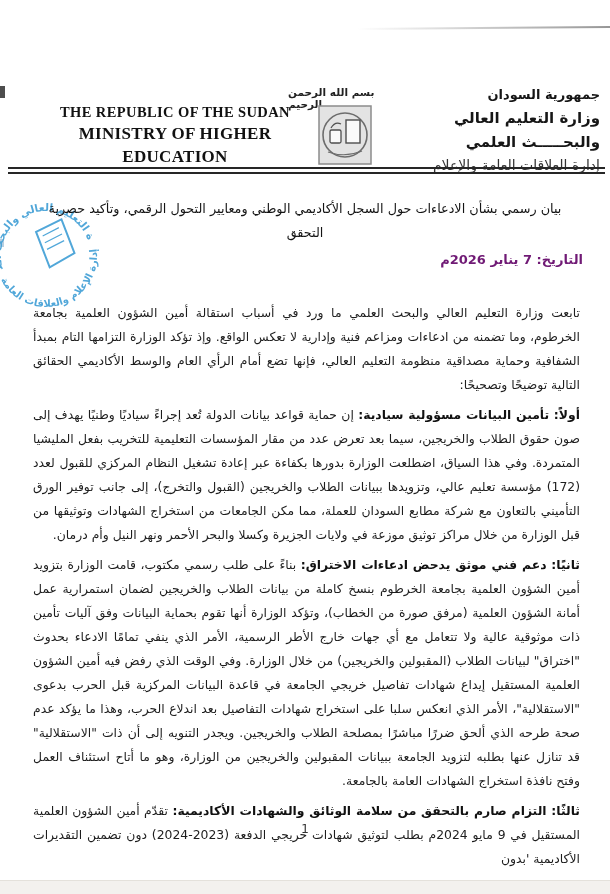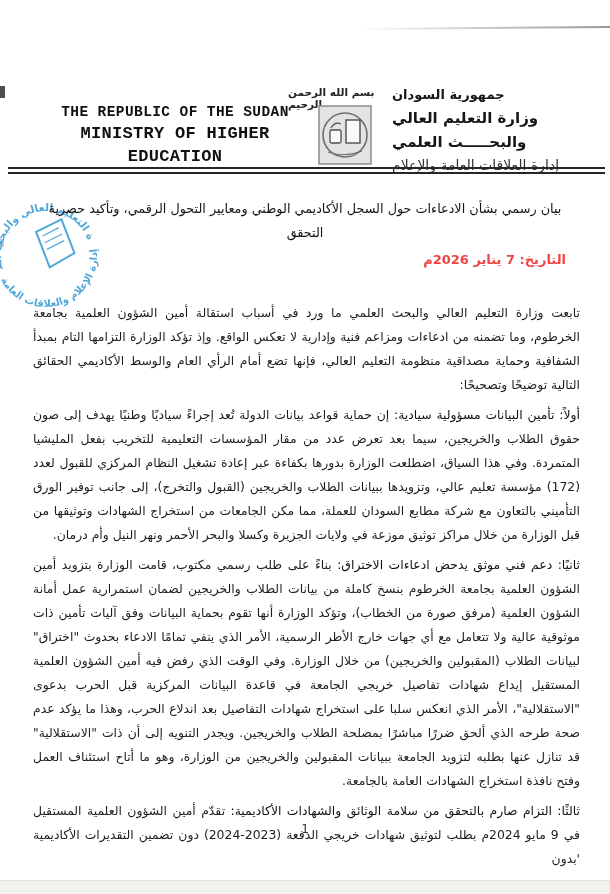--- a/index.html
+++ b/index.html
@@ -9,52 +9,52 @@
   }
   
   .artifact-topright{position:absolute;top:27px;right:0;width:252px;height:2px;
     background:linear-gradient(to right,rgba(160,160,160,0),#969696);transform:rotate(-0.5deg);}
   .artifact-leftmark{position:absolute;top:86px;left:0;width:5px;height:12px;background:#4d4d4d;}
   .artifact-leftmark2{position:absolute;top:239px;left:0;width:4px;height:8px;background:#b9cfe0;}
   .scan-bottom{position:absolute;left:0;bottom:0;width:100%;height:13px;background:#f3f1ee;border-top:1px solid #e4e1db;}
 
   
   .header-en{position:absolute;top:102px;left:38px;width:274px;text-align:center;
-    font-family:Liberation Mono, monospace;font-weight:bold;color:#111;line-height:1.38;}
+    font-family:Liberation Serif, serif;font-weight:bold;color:#111;line-height:1.38;}
   .header-en .l1{font-size:14.5px;letter-spacing:.4px;}
   .header-en .l2{font-size:17px;letter-spacing:.3px;}
   .header-en .l3{font-size:11.5px;letter-spacing:.2px;}
 
   .bismillah{position:absolute;top:86px;left:288px;width:116px;text-align:left;
     direction:rtl;font-size:10.5px;font-weight:bold;color:#222;}
   .emblem{position:absolute;top:105px;left:318px;}
 
-  .header-ar{position:absolute;top:85px;right:10px;width:208px;text-align:left;
+  .header-ar{position:absolute;top:85px;right:10px;width:208px;text-align:right;
     direction:rtl;color:#161616;line-height:1.6;}
   .header-ar .l1{font-size:13px;font-weight:bold;}
   .header-ar .l2{font-size:15px;font-weight:bold;}
   .header-ar .l3{font-size:14px;color:#333;}
 
   .rule{position:absolute;top:167px;left:8px;right:5px;height:3px;
     border-top:2px solid #262626;border-bottom:2px solid #262626;}
 
   
   .stamp{position:absolute;top:190px;left:-20px;width:132px;height:132px;
     transform:rotate(-18deg);opacity:.92;z-index:1;}
 
   
   .title{position:absolute;top:197px;left:34px;width:542px;z-index:2;
     direction:rtl;text-align:center;font-weight:normal;font-size:12.8px;line-height:24px;color:#141414;}
-  .dateline{position:absolute;top:252px;right:44px;z-index:2;
-    direction:rtl;font-weight:bold;font-size:13px;color:#ef4444;}
+  .dateline{position:absolute;top:252px;right:27px;z-index:2;
+    direction:rtl;font-weight:bold;font-size:13px;color:#701a75;}
 
   .body{position:absolute;top:289px;left:33px;right:30px;z-index:2;
     direction:rtl;text-align:justify;font-size:12.4px;line-height:24px;color:#1d1d1d;margin-top:12px;}
   .body p{margin:0 0 6px 0;}
-  .body b{font-weight:normal;color:#111;}
+  .body b{font-weight:bold;color:#111;}
 
   .pagenum{position:absolute;top:822px;left:0;width:100%;text-align:center;
     font-size:12px;color:#333;}
 </style>
 </head>
 <body>
 
 <div class="page">
 
   <div class="artifact-topright"></div>

